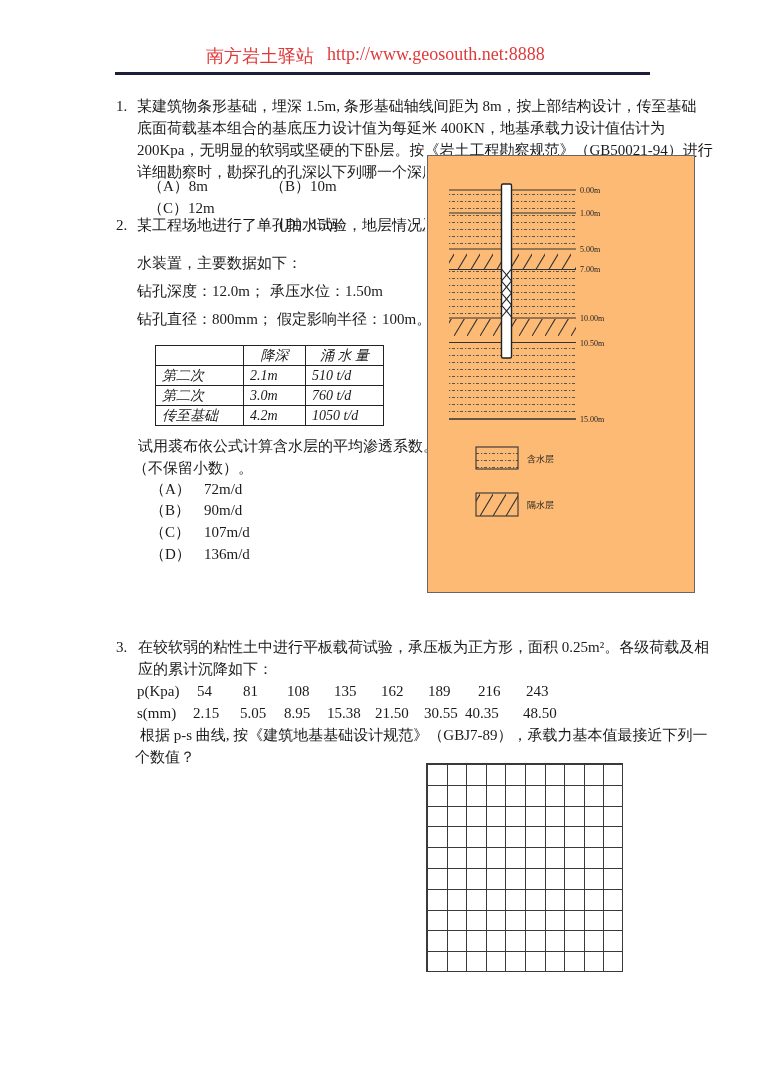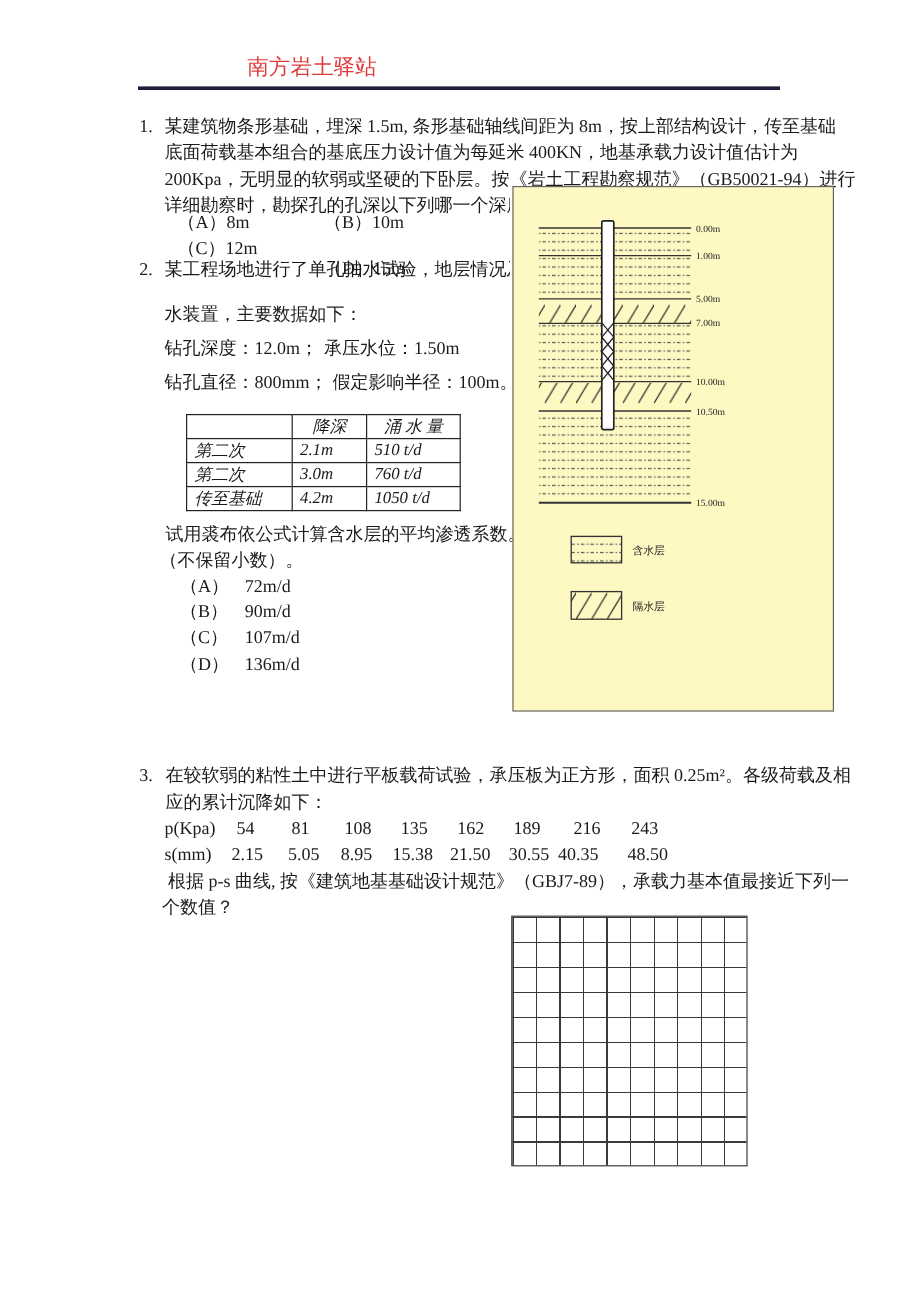--- a/index.html
+++ b/index.html
@@ -9,34 +9,35 @@
   .clip{overflow:hidden;display:block;height:19px;}
   .hdr-title{position:absolute;left:206px;top:44px;font-size:18px;color:#e03a3a;white-space:nowrap;}
   .hdr-url{position:absolute;left:327px;top:44px;font-size:18px;color:#e03a3a;white-space:nowrap;}
   .hdr-rule{position:absolute;left:115px;top:72px;width:535px;height:3px;background:#1d1d3c;}
   table.pump{position:absolute;left:155px;top:345px;border-collapse:collapse;table-layout:fixed;}
   table.pump td,table.pump th{border:1px solid #222;font-size:14px;font-weight:normal;
         height:19px;padding:0 0 0 6px;text-align:left;vertical-align:middle;font-style:italic;}
   table.pump th{text-align:center;padding:0;}
   table.pump col.c1{width:88px}table.pump col.c2{width:62px}table.pump col.c3{width:78px}
   .fig{position:absolute;left:427px;top:155px;width:266px;height:436px;
-       border:1.5px solid #666;background:#fef9c3;}
+       border:1.5px solid #666;background:#fdba74;}
   .grid{position:absolute;left:426px;top:763px;width:197px;height:209px;
         border:1px solid #3a3a3a;box-sizing:border-box;
         background-image:
           repeating-linear-gradient(90deg,#3a3a3a 0,#3a3a3a 1px,transparent 1px,transparent 19.6px),
           repeating-linear-gradient(180deg,#3a3a3a 0,#3a3a3a 1px,transparent 1px,transparent 20.8px);}
   svg text{font-family:"Liberation Serif","DejaVu Serif",serif;fill:#222;}
 </style>
 </head>
 <body>
 
 <div class="page">
 
   <div class="hdr-title">南方岩土驿站</div>
+  <div class="hdr-url">http://www.geosouth.net:8888</div>
   <div class="hdr-rule"></div>
 
   <span class="t" style="left:116px;top:97px">1.</span>
   <span class="t" style="left:137px;top:97px">某建筑物条形基础，埋深 1.5m, 条形基础轴线间距为 8m，按上部结构设计，传至基础</span>
   <span class="t" style="left:137px;top:119px">底面荷载基本组合的基底压力设计值为每延米 400KN，地基承载力设计值估计为</span>
   <span class="t" style="left:137px;top:141px">200Kpa，无明显的软弱或坚硬的下卧层。按《岩土工程勘察规范》（GB50021-94）进行</span>
   <span class="t clip" style="left:137px;top:163px;width:288px">详细勘察时，勘探孔的孔深以下列哪一个深度为宜</span>
   <span class="t" style="left:148px;top:177px">（A）8m</span>
   <span class="t" style="left:270px;top:177px">（B）10m</span>
   <span class="t" style="left:148px;top:199px">（C）12m</span>

